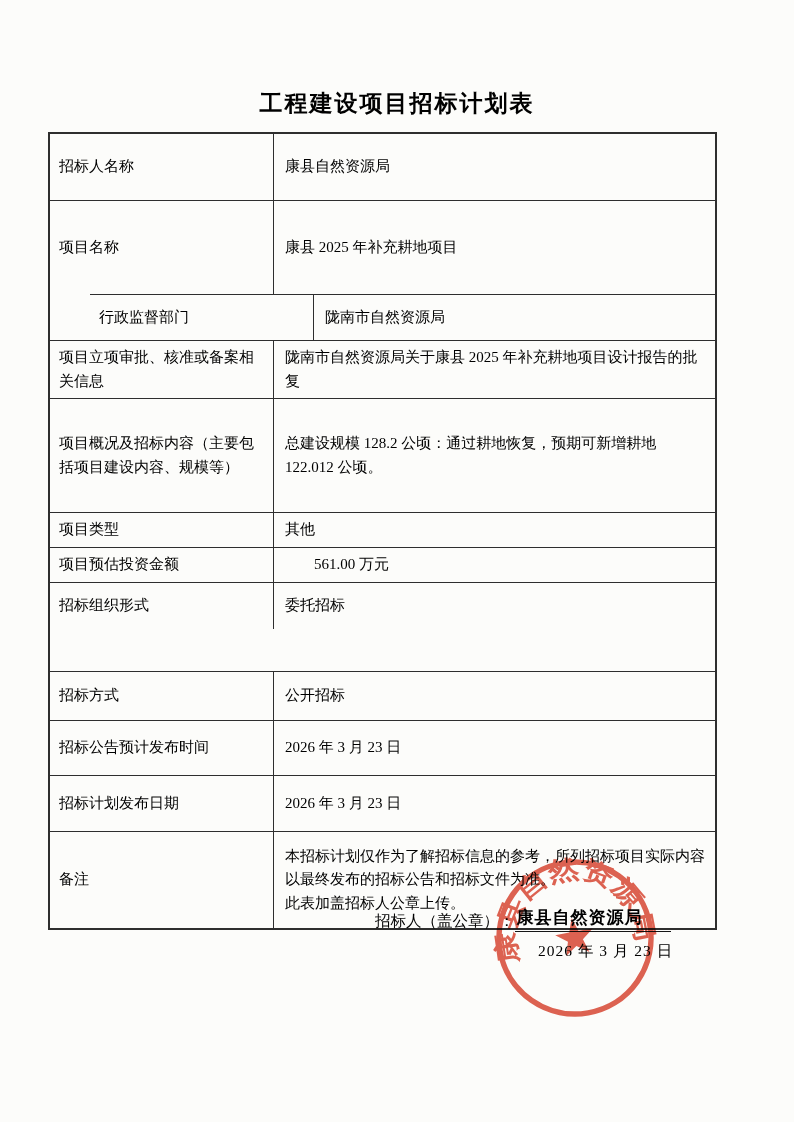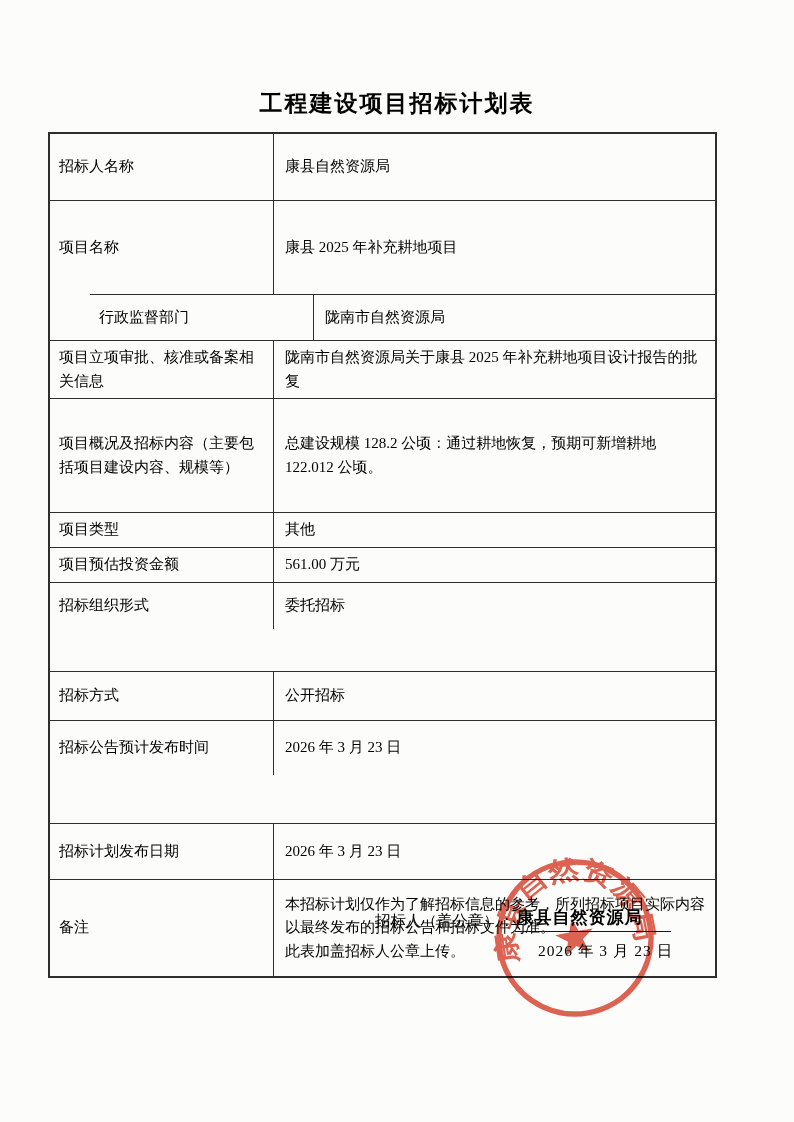--- a/index.html
+++ b/index.html
@@ -24,25 +24,25 @@
     box-sizing:border-box;
   }
   .trow{display:flex;box-sizing:border-box;}
   .trow + .trow{border-top:1.6px solid #2e2e2e;}
   .trow:nth-child(1){height:66px;}
   .trow:nth-child(2){height:94px;}
   .trow:nth-child(3){height:46px;margin-left:40px;}
   .trow:nth-child(4){height:58px;}
   .trow:nth-child(5){height:114px;}
   .trow:nth-child(6){height:35px;}
-  .trow:nth-child(7){height:35px;}
+  .trow:nth-child(7){height:35px;gap:29px;}
   .trow:nth-child(8){height:47px;}
   .trow:nth-child(9){height:49px;margin-top:42px;}
   .trow:nth-child(10){height:55px;}
-  .trow:nth-child(11){height:56px;margin-top:48px;}
+  .trow:nth-child(11){height:56px;}
   .trow:nth-child(12){height:97px;}
   .cell{
     display:flex;align-items:center;
     box-sizing:border-box;
     font-size:15px;line-height:1.55;
   }
   .cell-label{
     width:224px;flex:0 0 224px;
     border-right:1.6px solid #2e2e2e;
     padding:2px 6px 2px 9px;

